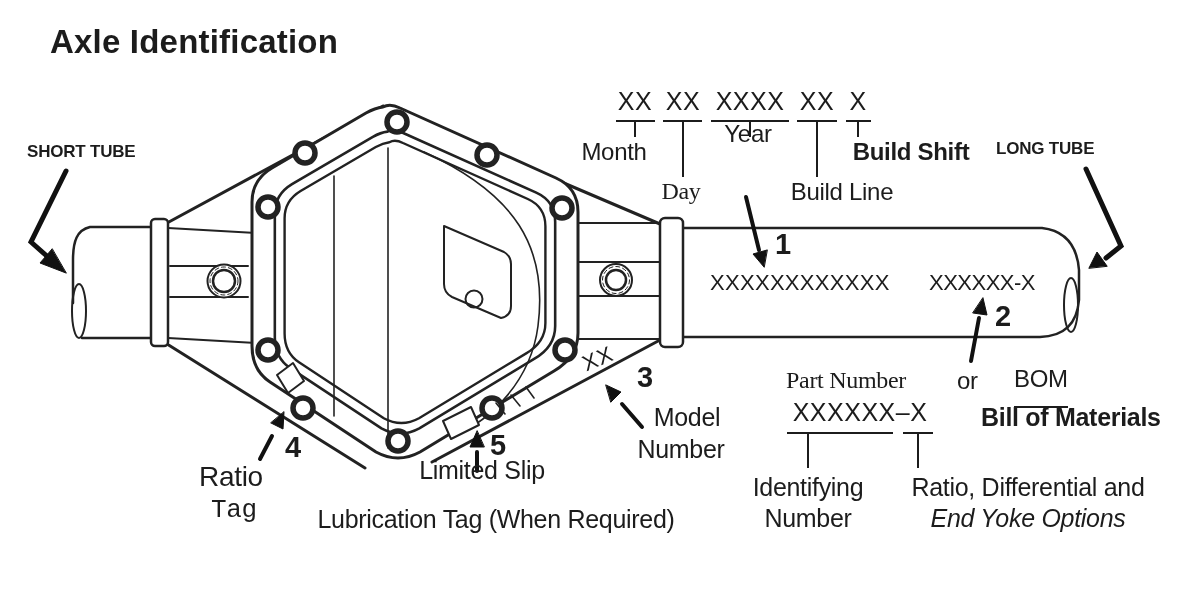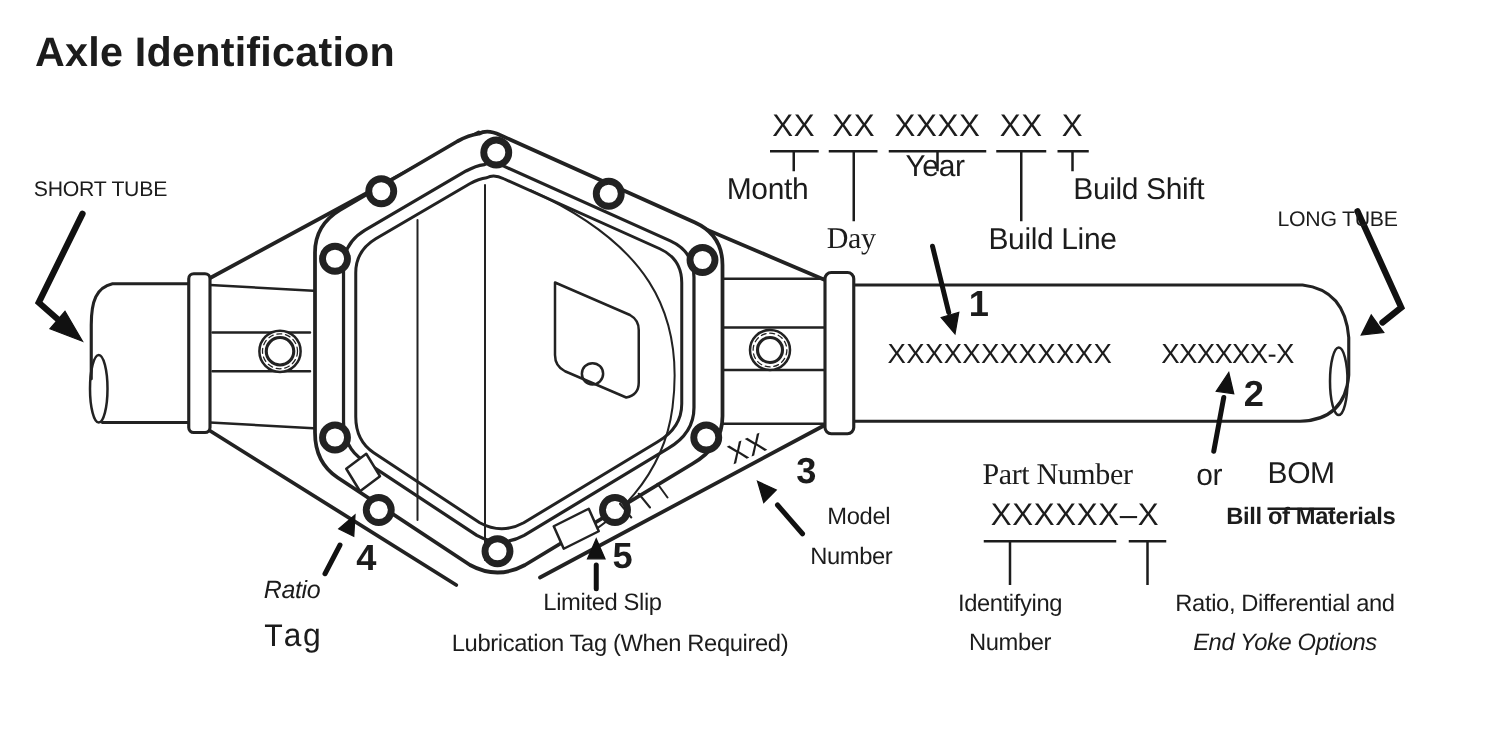--- a/index.html
+++ b/index.html
@@ -3,24 +3,24 @@
 <meta charset="utf-8">
 <style>
   html,body{margin:0;padding:0;background:#fff;}
   body{width:1200px;height:600px;position:relative;overflow:hidden;
        font-family:"Liberation Sans","DejaVu Sans",sans-serif;color:#1c1c1c;}
   #stage{position:absolute;inset:0;width:1200px;height:600px;}
   svg{position:absolute;left:0;top:0;}
   .lbl{position:absolute;white-space:nowrap;color:#1c1c1c;letter-spacing:-0.3px;line-height:1.08;}
   .ctr{transform:translateX(-50%);text-align:center;}
   .b{font-weight:bold;}
-  .title{font-size:33px;font-weight:bold;letter-spacing:0.2px;}
-  .tube{font-size:17px;font-weight:normal;letter-spacing:-0.2px;}
+  .title{font-size:33px;font-weight:bold;letter-spacing:0.2px;margin-left:22px;}
+  .tube{font-size:17px;font-weight:bold;letter-spacing:-0.2px;}
   .t24{font-size:24px;}
-  .t25{font-size:19px;}
+  .t25{font-size:25px;}
   .xg{font-size:25px;letter-spacing:0.5px;}
   .xs{font-size:22px;letter-spacing:0.3px;}
   .num{font-size:29px;font-weight:bold;}
   .bom{border-bottom:2.5px solid #1c1c1c;padding-bottom:14px;text-align:center;}
   .rot{transform:translateX(-50%) rotate(-23deg);}
 </style>
 </head>
 <body>
 
 <div id="stage">
@@ -118,51 +118,51 @@
       <g stroke-width="4">
         <path d="M477,471 L477,452" fill="none"></path>
           <polygon points="477,431 470,447 484,447" stroke-width="1"></polygon>
       </g>
     </g>
   </svg>
 
   <div class="lbl title" style="left:28px;top:24px;">Axle Identification</div>
 
   <div class="lbl tube" style="left:27px;top:143px;">SHORT TUBE</div>
-  <div class="lbl tube" style="left:1022px;top:140px;margin-top:27px;">LONG TUBE</div>
+  <div class="lbl tube" style="left:996px;top:140px;">LONG TUBE</div>
 
   <div class="lbl xg ctr" style="left:635px;top:88px;">XX</div>
   <div class="lbl xg ctr" style="left:683px;top:88px;">XX</div>
   <div class="lbl xg ctr" style="left:750px;top:88px;">XXXX</div>
   <div class="lbl xg ctr" style="left:817px;top:88px;">XX</div>
   <div class="lbl xg ctr" style="left:858px;top:88px;">X</div>
 
   <div class="lbl t24 ctr" style="left:614px;top:139px;">Month</div>
   <div class="lbl t24 ctr" style="left:748px;top:121px;">Year</div>
-  <div class="lbl t24 ctr" style="left:911px;top:139px;">Build Shift</div>
+  <div class="lbl t24 ctr" style="left:911px;top:139px;font-weight:bold;">Build Shift</div>
   <div class="lbl t24 ctr" style="left:681px;top:179px;font-family:Liberation Serif, serif;">Day</div>
   <div class="lbl t24 ctr" style="left:842px;top:179px;">Build Line</div>
 
   <div class="lbl xs" style="left:710px;top:271px;">XXXXXXXXXXXX</div>
   <div class="lbl xs" style="left:929px;top:271px;letter-spacing:-0.5px;">XXXXXX-X</div>
   <div class="lbl xs rot" style="left:598px;top:347px;letter-spacing:1px;">XX</div>
 
   <div class="lbl num ctr" style="left:783px;top:229px;">1</div>
   <div class="lbl num ctr" style="left:1003px;top:301px;">2</div>
   <div class="lbl num ctr" style="left:645px;top:362px;">3</div>
   <div class="lbl num ctr" style="left:293px;top:432px;">4</div>
   <div class="lbl num ctr" style="left:498px;top:430px;">5</div>
 
   <div class="lbl t25 ctr" style="left:687px;top:404px;">Model</div>
   <div class="lbl t25 ctr" style="left:681px;top:436px;">Number</div>
 
-  <div class="lbl" style="left:211px;top:462px;font-size:20px;font-style:italic;">Ratio</div>
+  <div class="lbl" style="left:199px;top:462px;font-size:28px;">Ratio</div>
   <div class="lbl" style="left:211px;top:496px;font-size:26px;font-family:Liberation Mono, monospace;">Tag</div>
 
-  <div class="lbl t25 ctr" style="left:482px;top:473px;">Limited Slip</div>
+  <div class="lbl t25 ctr" style="left:482px;top:457px;">Limited Slip</div>
   <div class="lbl t25 ctr" style="left:496px;top:506px;">Lubrication Tag (When Required)</div>
 
   <div class="lbl t24" style="left:786px;top:368px;font-family:Liberation Serif, serif;">Part Number</div>
   <div class="lbl t24" style="left:957px;top:368px;">or</div>
   <div class="lbl t24 bom" style="left:1014px;top:366px;">BOM</div>
   <div class="lbl xg ctr" style="left:860px;top:399px;">XXXXXX–X</div>
   <div class="lbl t25 b" style="left:981px;top:404px;">Bill of Materials</div>
 
   <div class="lbl t25 ctr" style="left:808px;top:474px;">Identifying</div>
   <div class="lbl t25 ctr" style="left:808px;top:505px;">Number</div>

